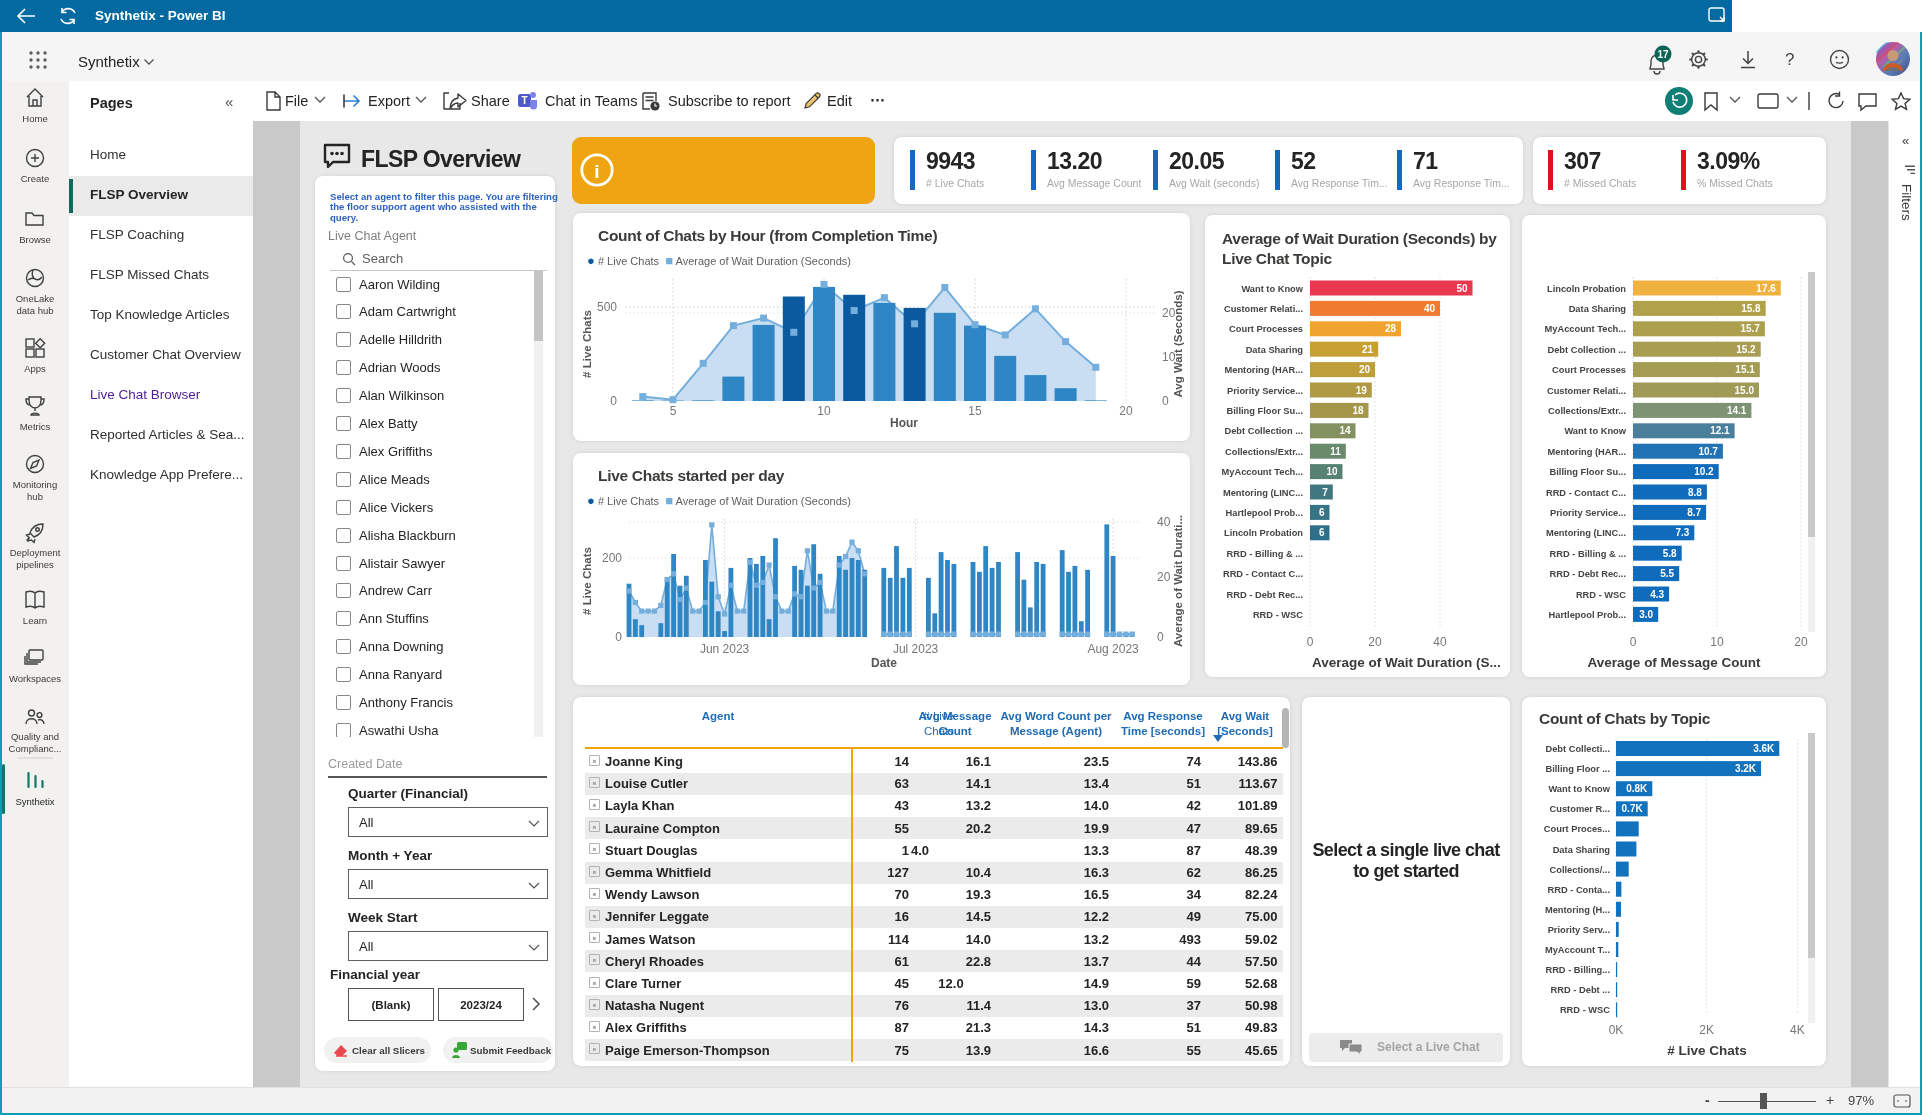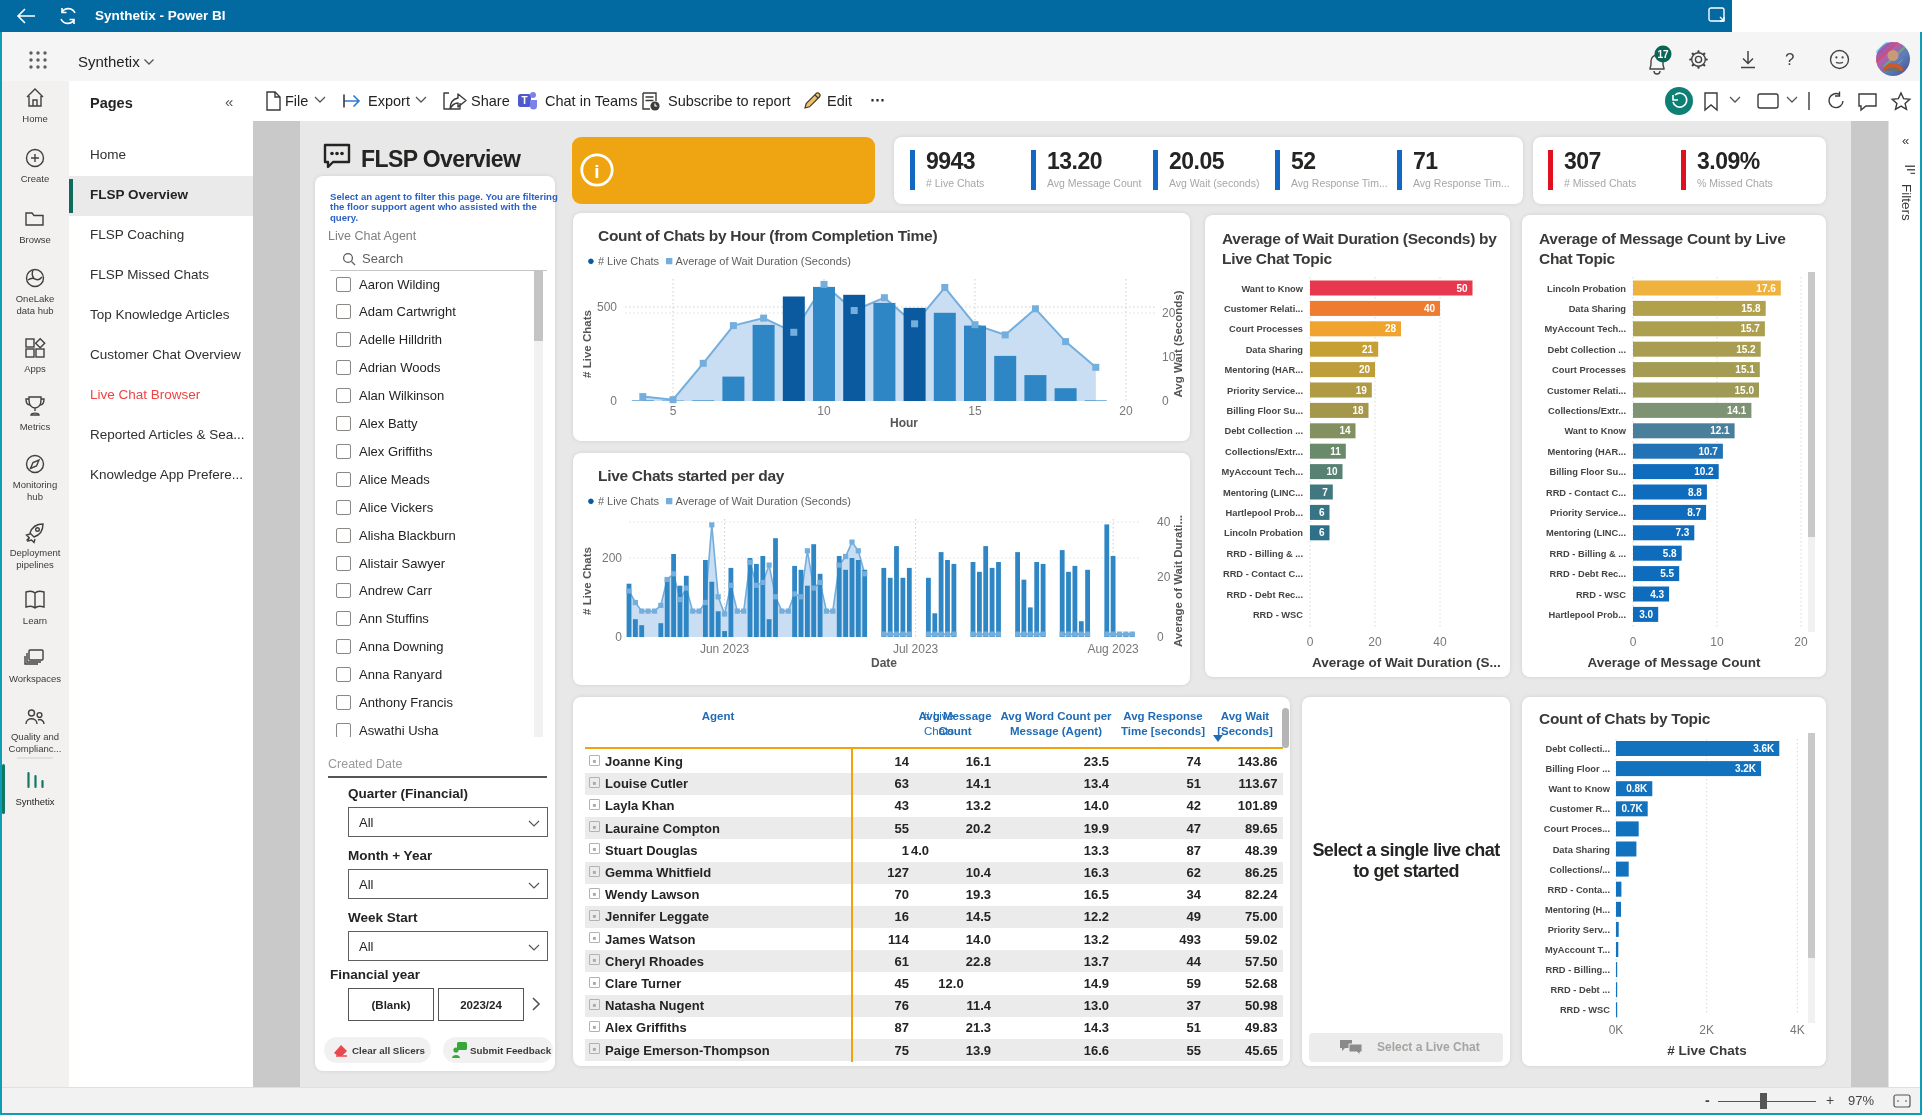--- a/index.html
+++ b/index.html
@@ -181,21 +181,21 @@
       <div class="abs" style="left:21px;top:14px;font-size:14.5px;font-weight:bold;color:#242424">Pages</div>
       <div class="abs" style="left:156px;top:12px;font-size:15px;color:#555">«</div>
       <div class="abs" style="left:21px;top:66px;font-size:13.5px;color:#32302e">Home</div>
       <div class="abs" style="left:0;top:95px;width:184px;height:40px;background:#eaeaea"></div>
       <div class="abs" style="left:0;top:98px;width:4px;height:34px;background:#10695a"></div>
       <div class="abs" style="left:21px;top:106px;font-size:13.5px;font-weight:bold;color:#242424">FLSP Overview</div>
       <div class="abs" style="left:21px;top:146px;font-size:13.5px;color:#32302e">FLSP Coaching</div>
       <div class="abs" style="left:21px;top:186px;font-size:13.5px;color:#32302e">FLSP Missed Chats</div>
       <div class="abs" style="left:21px;top:226px;font-size:13.5px;color:#32302e">Top Knowledge Articles</div>
       <div class="abs" style="left:21px;top:266px;font-size:13.5px;color:#32302e">Customer Chat Overview</div>
-      <div class="abs" style="left:21px;top:306px;font-size:13.5px;color:#ef4444">Live Chat Browser</div>
+      <div class="abs" style="left:21px;top:306px;font-size:13.5px;color:#4c1d95">Live Chat Browser</div>
       <div class="abs" style="left:21px;top:346px;font-size:13.5px;color:#32302e">Reported Articles &amp; Sea...</div>
       <div class="abs" style="left:21px;top:386px;font-size:13.5px;color:#32302e">Knowledge App Prefere...</div>
     </div>
     <div class="abs" style="left:253px;top:81px;width:1669px;height:40px;background:#fff">
       <svg class="abs" style="left:0;top:0" width="1669" height="40" viewBox="0 0 1669 40">
         <g stroke="#3b3a39" stroke-width="1.4" fill="none">
           <path d="M14 11 h8 l5 5 v13 h-13 z M22 11 v5 h5"></path>
           <path d="M205 17 c-5 1-8 5-8 11 c2-4 4-6 8-6 v4 l8-6.5 -8-6.5 z M196 12 h-5 v16 h16 v-6" stroke-linejoin="round"></path>
         </g>
         <path d="M91 20 h15 m-5.5 -5.5 l5.5 5.5 -5.5 5.5" stroke="#2b7cd3" stroke-width="1.6" fill="none"></path>
@@ -654,21 +654,20 @@
         <rect x="105" y="310.3" width="19.5" height="15" fill="#2e7089"></rect>
         <text x="119.5" y="321.3" font-size="10" fill="#fff" text-anchor="end" font-weight="bold">6</text>
         <text x="98" y="341.7" font-size="9.3" fill="#444" text-anchor="end" font-weight="bold">RRD - Billing &amp; ...</text>
         <text x="98" y="362.1" font-size="9.3" fill="#444" text-anchor="end" font-weight="bold">RRD - Contact C...</text>
         <text x="98" y="382.5" font-size="9.3" fill="#444" text-anchor="end" font-weight="bold">RRD - Debt Rec...</text>
         <text x="98" y="402.9" font-size="9.3" fill="#444" text-anchor="end" font-weight="bold">RRD - WSC</text>
         <text x="107" y="452" font-size="13.5" fill="#3a3a38" font-weight="bold">Average of Wait Duration (S...</text>
       </svg>
     </div>
     <div class="card" style="left:1522px;top:215px;width:304px;height:462px">
-      <div class="ct abs" style="left:17px;top:14px;font-size:15.5px;line-height:20px;white-space:nowrap">Average of Message Count by Live<br>Chat Topic</div>
       <svg class="abs" style="left:0;top:0" width="304" height="462" viewBox="0 0 304 462">
         <line x1="111.0" y1="62" x2="111.0" y2="412" stroke="#d8d8d8" stroke-width="1" stroke-dasharray="1.5,2.5"></line>
         <text x="111.0" y="431" font-size="12" fill="#777777" text-anchor="middle">0</text>
         <line x1="195.0" y1="62" x2="195.0" y2="412" stroke="#d8d8d8" stroke-width="1" stroke-dasharray="1.5,2.5"></line>
         <text x="195.0" y="431" font-size="12" fill="#777777" text-anchor="middle">10</text>
         <line x1="279.0" y1="62" x2="279.0" y2="412" stroke="#d8d8d8" stroke-width="1" stroke-dasharray="1.5,2.5"></line>
         <text x="279.0" y="431" font-size="12" fill="#777777" text-anchor="middle">20</text>
         <text x="104" y="76.5" font-size="9.3" fill="#444" text-anchor="end" font-weight="bold">Lincoln Probation</text>
         <rect x="111" y="65.5" width="147.8" height="15" fill="#f0b23e"></rect>
         <text x="253.8" y="76.5" font-size="10" fill="#fff" text-anchor="end" font-weight="bold">17.6</text>

